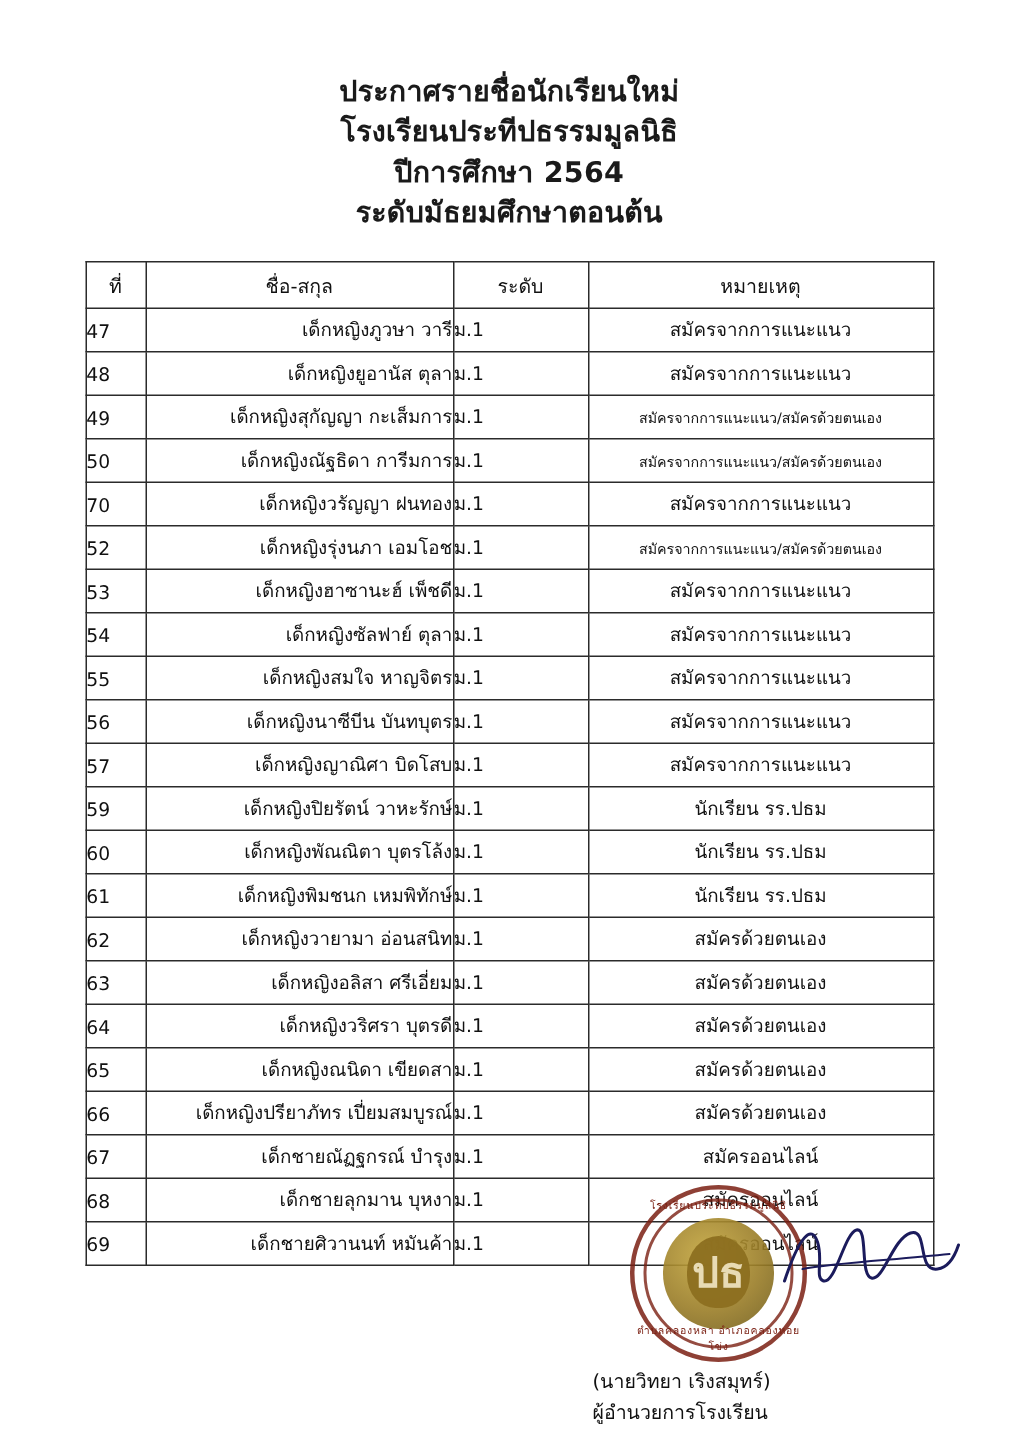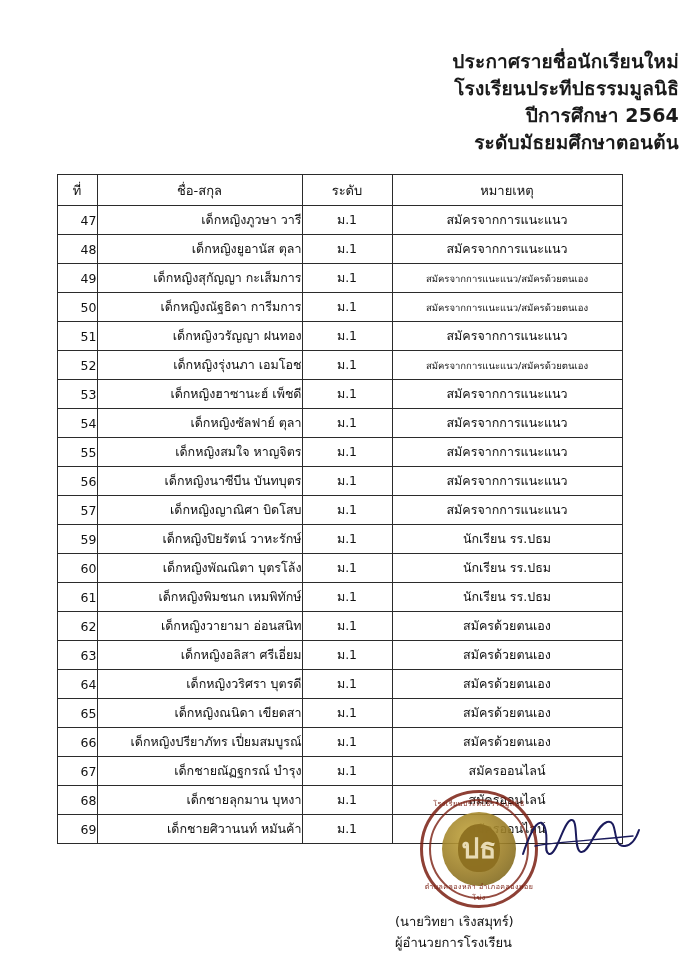--- a/index.html
+++ b/index.html
@@ -25,21 +25,20 @@
   .header {
     text-align: center;
     padding-top: 48px;
   }
   .header .line {
     font-size: 19px;
     line-height: 27px;
     font-weight: bold;
     color: #1a1a1a;
     letter-spacing: 0.2px;
-    text-align: right;
   }
   table.roster {
     border-collapse: collapse;
     margin: 18px auto 0 auto;
     width: 565px;
     table-layout: fixed;
   }
   table.roster th, table.roster td {
     border: 1px solid #2b2b2b;
     padding: 0;
@@ -52,23 +51,23 @@
     font-weight: normal;
     text-align: center;
     font-size: 13px;
     height: 30px;
   }
   col.c-no    { width: 40px; }
   col.c-name  { width: 205px; }
   col.c-level { width: 90px; }
   col.c-note  { width: 230px; }
 
-  td.no { text-align: right; font-size: 13px; }
+  td.no { text-align: left; font-size: 13px; }
   td.name { text-align: right; padding-left: 6px; font-size: 13px; white-space: nowrap; }
-  td.level { text-align: center; font-size: 12.5px; }
+  td.level { text-align: left; font-size: 12.5px; }
   td.note { text-align: center; font-size: 12.5px; }
   td.note.small { font-size: 9.5px; }
 
   .stamp {
     position: absolute;
     left: 420px;
     top: 790px;
     width: 120px;
     height: 120px;
     pointer-events: none;
@@ -203,21 +202,21 @@
           <td class="level">ม.1</td>
           <td class="note small">สมัครจากการแนะแนว/สมัครด้วยตนเอง</td>
         </tr>
         <tr>
           <td class="no">50</td>
           <td class="name">เด็กหญิงณัฐธิดา การีมการ</td>
           <td class="level">ม.1</td>
           <td class="note small">สมัครจากการแนะแนว/สมัครด้วยตนเอง</td>
         </tr>
         <tr>
-          <td class="no">51</td>
+          <td class="no">70</td>
           <td class="name">เด็กหญิงวรัญญา ฝนทอง</td>
           <td class="level">ม.1</td>
           <td class="note">สมัครจากการแนะแนว</td>
         </tr>
         <tr>
           <td class="no">52</td>
           <td class="name">เด็กหญิงรุ่งนภา เอมโอช</td>
           <td class="level">ม.1</td>
           <td class="note small">สมัครจากการแนะแนว/สมัครด้วยตนเอง</td>
         </tr>

